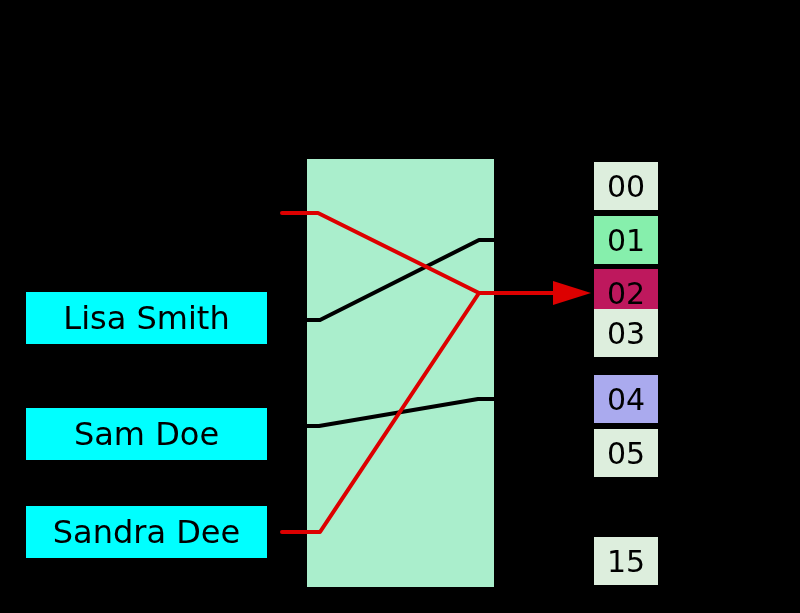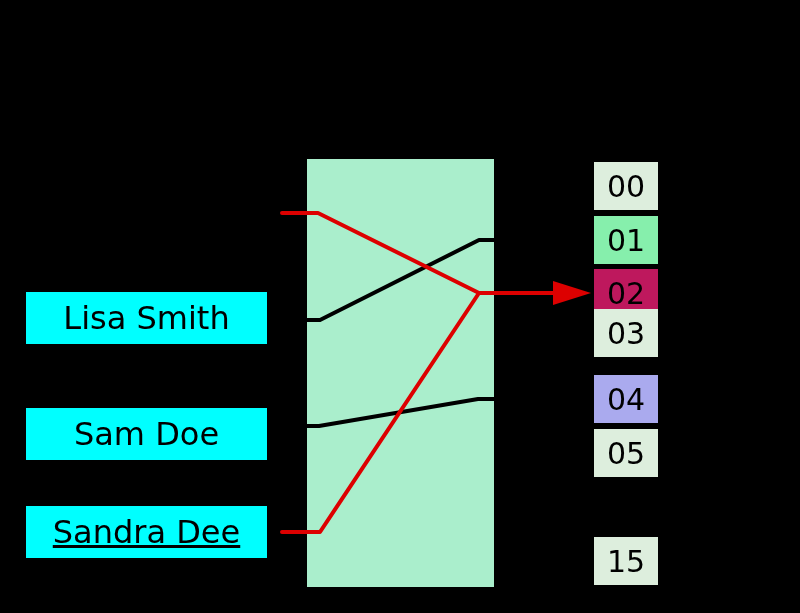--- a/index.html
+++ b/index.html
@@ -27,21 +27,21 @@
     display: flex;
     align-items: center;
     justify-content: center;
     font-size: 32px;
     color: #000;
     z-index: 2;
   }
   .key-john   { top: 187px; }
   .key-lisa   { top: 292px; }
   .key-sam    { top: 399px; }
-  .key-sandra { top: 506px; text-decoration: underline; }
+  .key-sandra { top: 506px; }
   .hash-box {
     position: absolute;
     left: 307px;
     top: 159px;
     width: 187px;
     height: 428px;
     z-index: 0;
   }
   .bucket {
     position: absolute;

